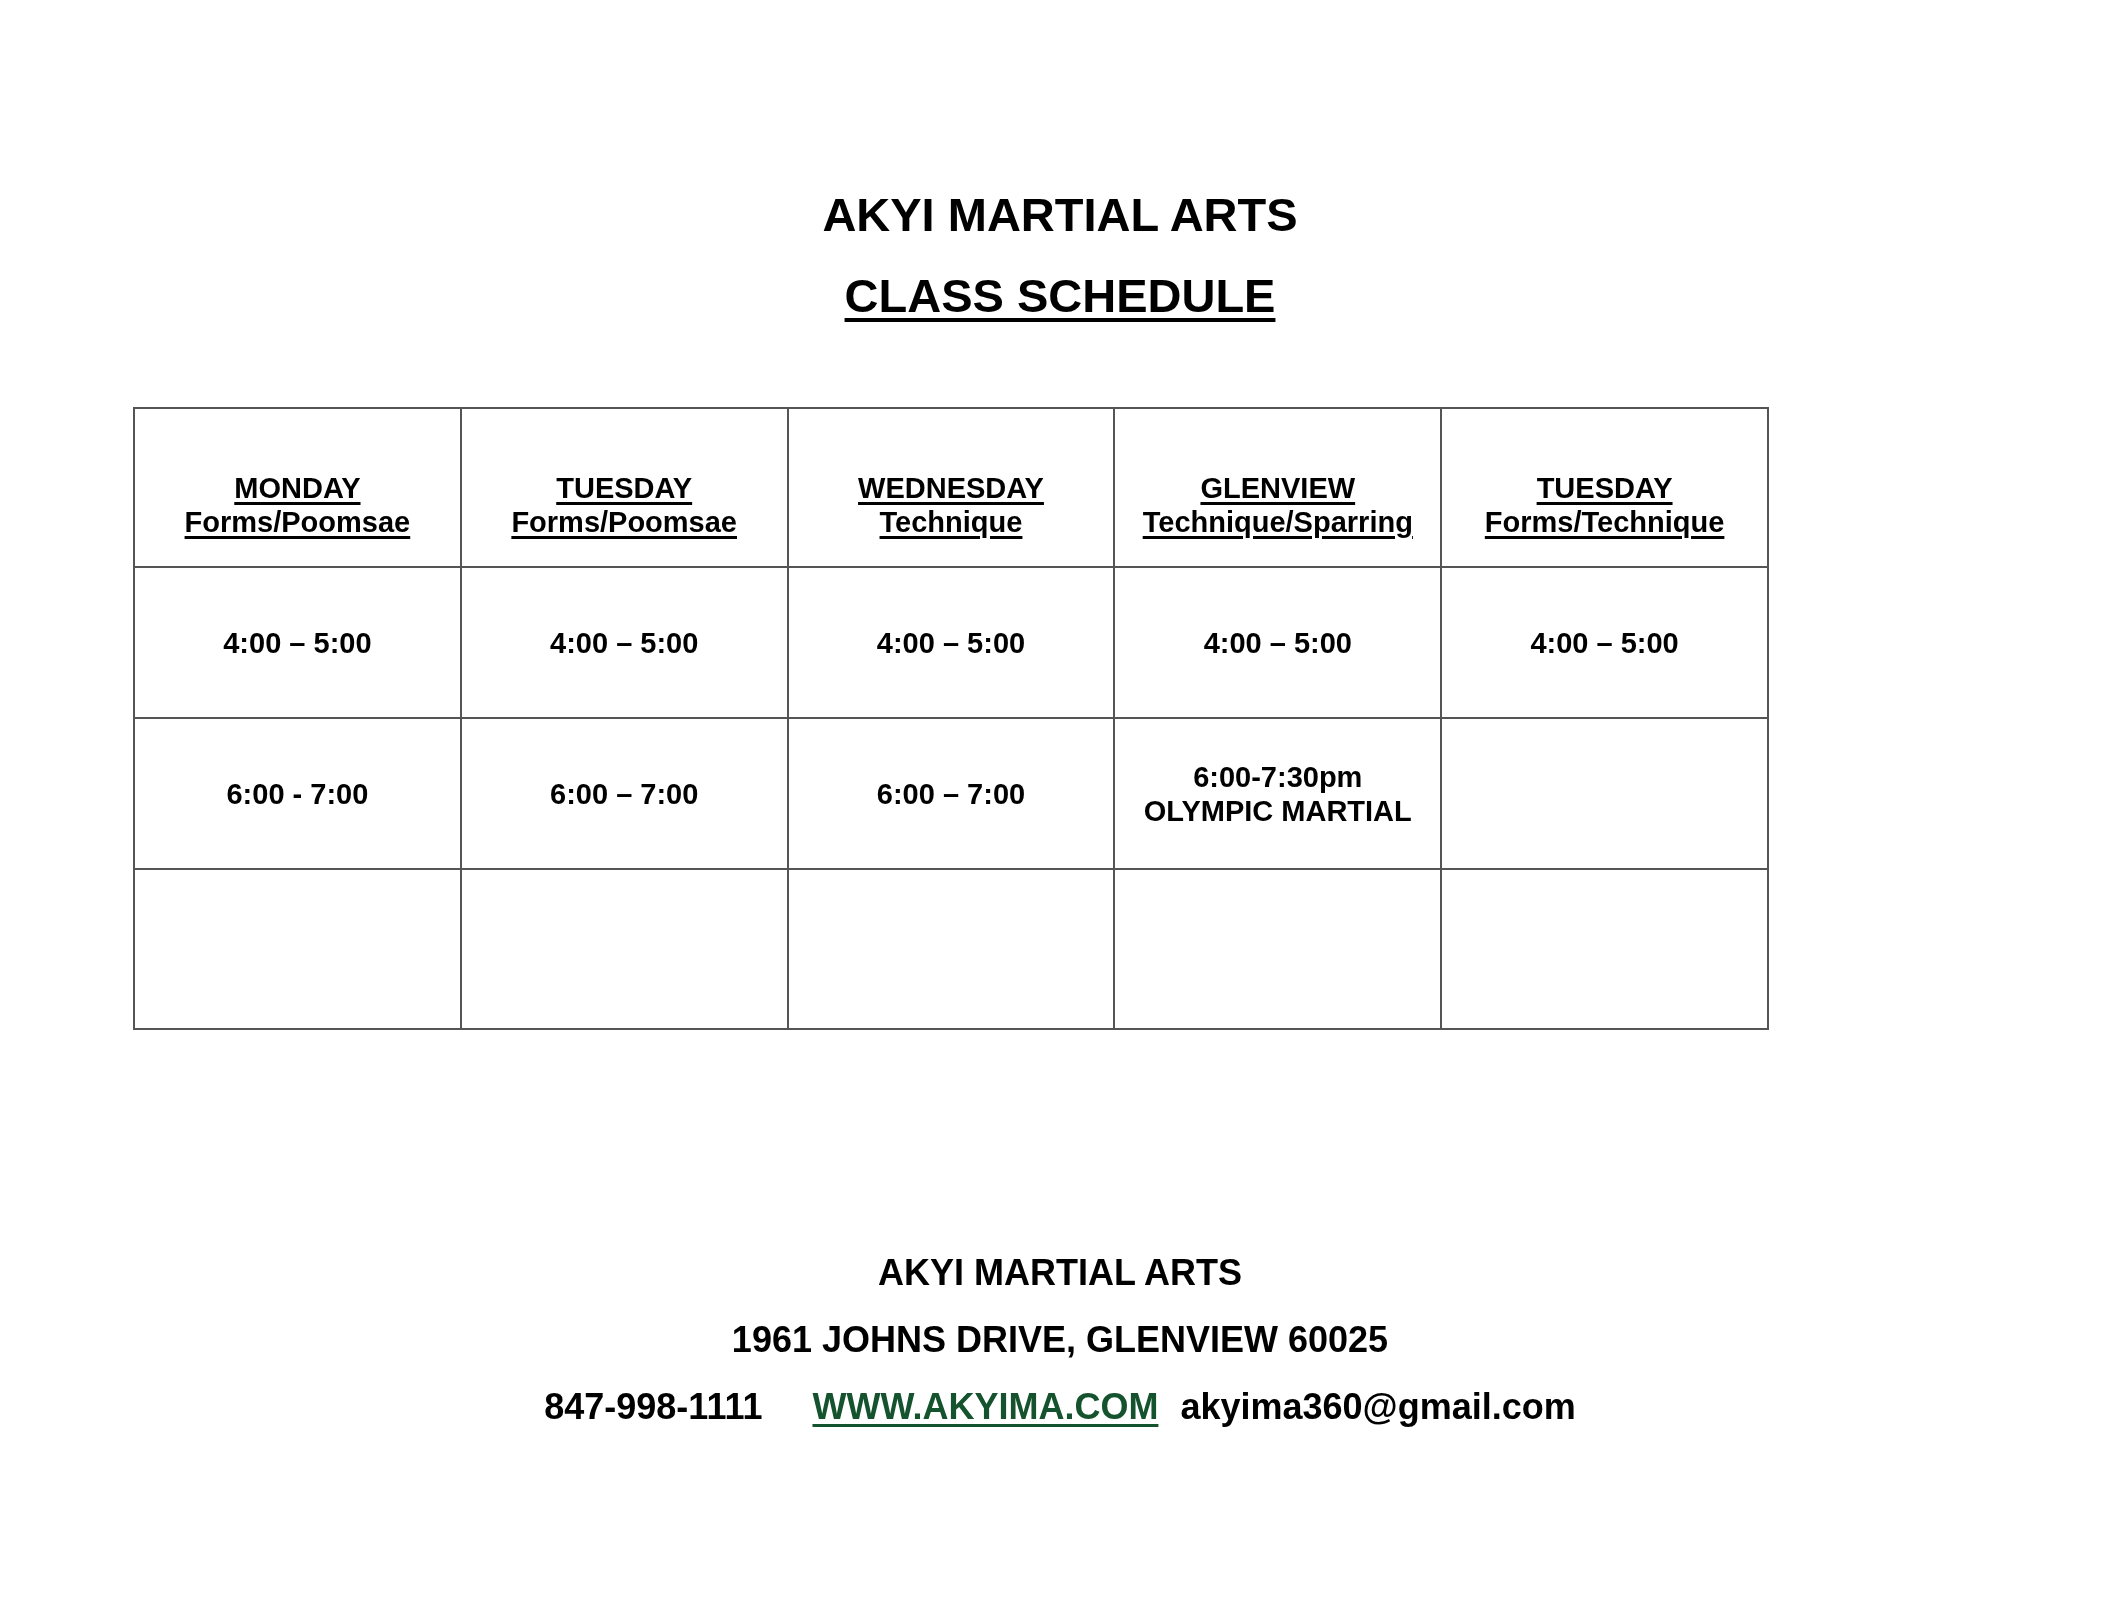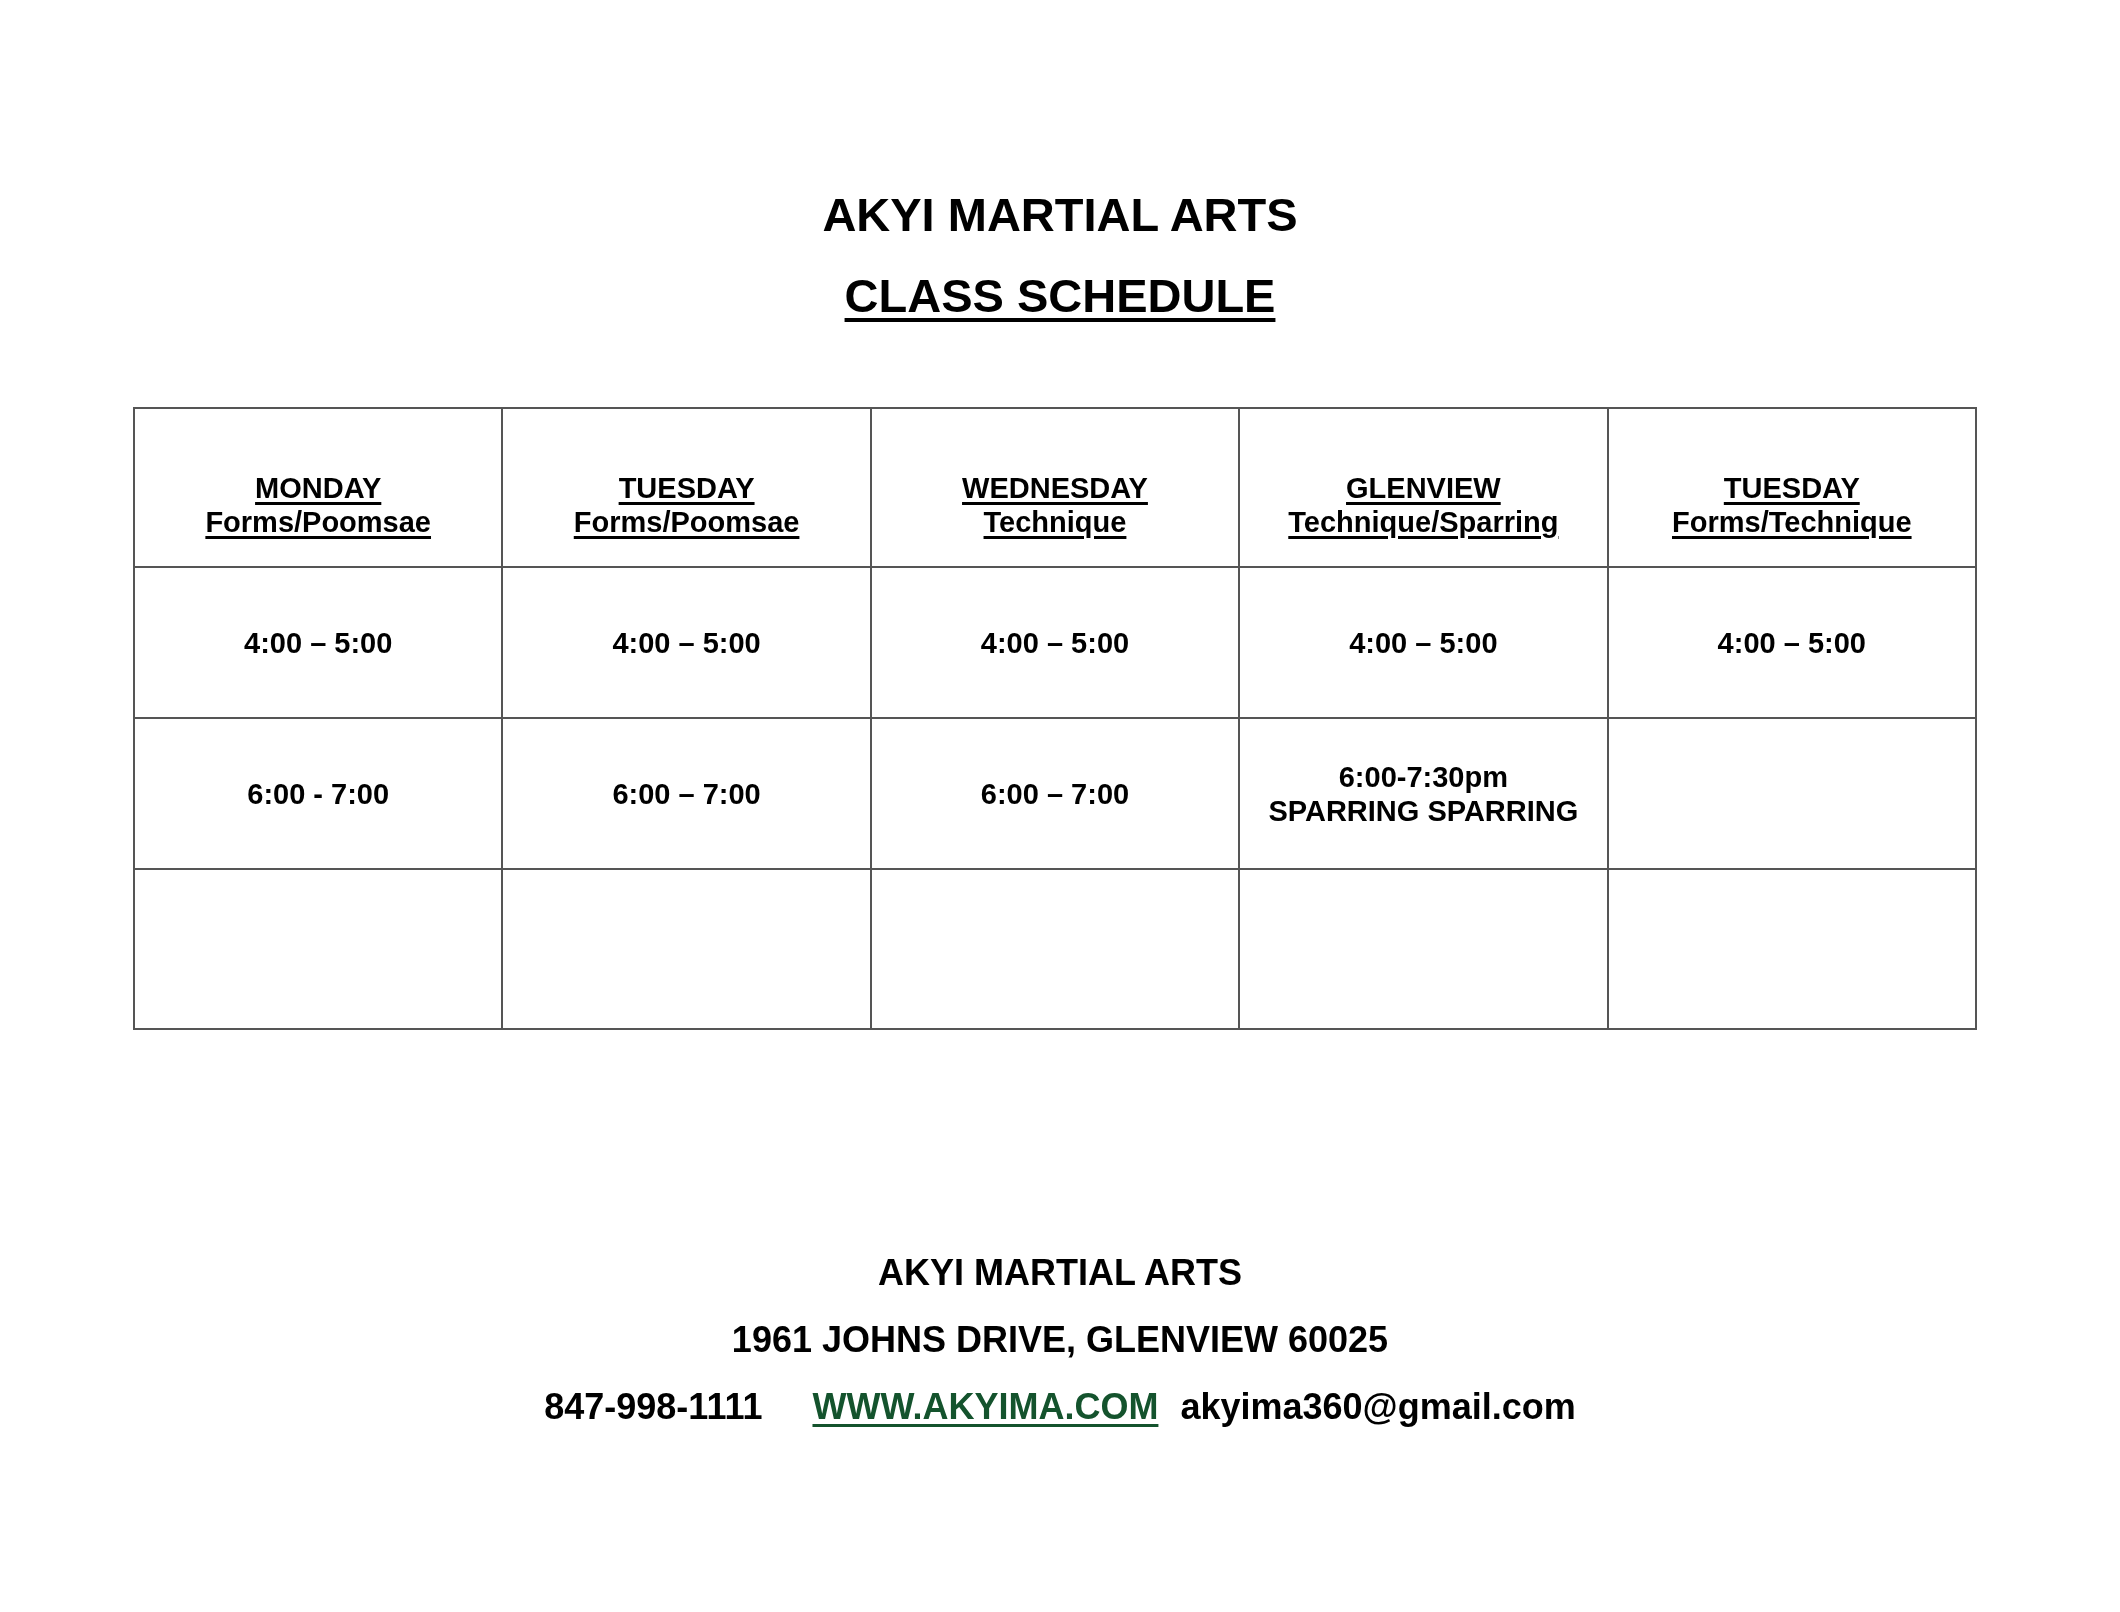--- a/index.html
+++ b/index.html
@@ -25,21 +25,21 @@
       line-height: 1;
       margin: 0;
     }
     .title.main { top: 191px; }
     .title.sub  { top: 272px; text-decoration: underline; text-decoration-thickness: 4px; text-underline-offset: 6px; }
 
     table.schedule {
       position: absolute;
       left: 133px;
       top: 407px;
-      width: 1844px;
+      width: 1636px;
       border-collapse: collapse;
       table-layout: fixed;
       border-radius: 8px;
     }
     table.schedule td, table.schedule th {
       border: 2px solid #555;
       text-align: center;
       vertical-align: middle;
       padding: 0;
       font-weight: bold;
@@ -154,21 +154,21 @@
           <span class="cell-line">6:00 - 7:00</span>
         </td>
     <td>
           <span class="cell-line">6:00 – 7:00</span>
         </td>
     <td>
           <span class="cell-line">6:00 – 7:00</span>
         </td>
     <td>
       <span class="cell-line">6:00-7:30pm</span>
-      <span class="cell-line">SPARRING SPARRING</span>
+      <span class="cell-line">OLYMPIC MARTIAL</span>
     </td>
     <td>
           <span class="cell-line"></span>
         </td>
   </tr>
 
   <tr class="r4">
     <td>
           <span class="cell-line"></span>
         </td>

